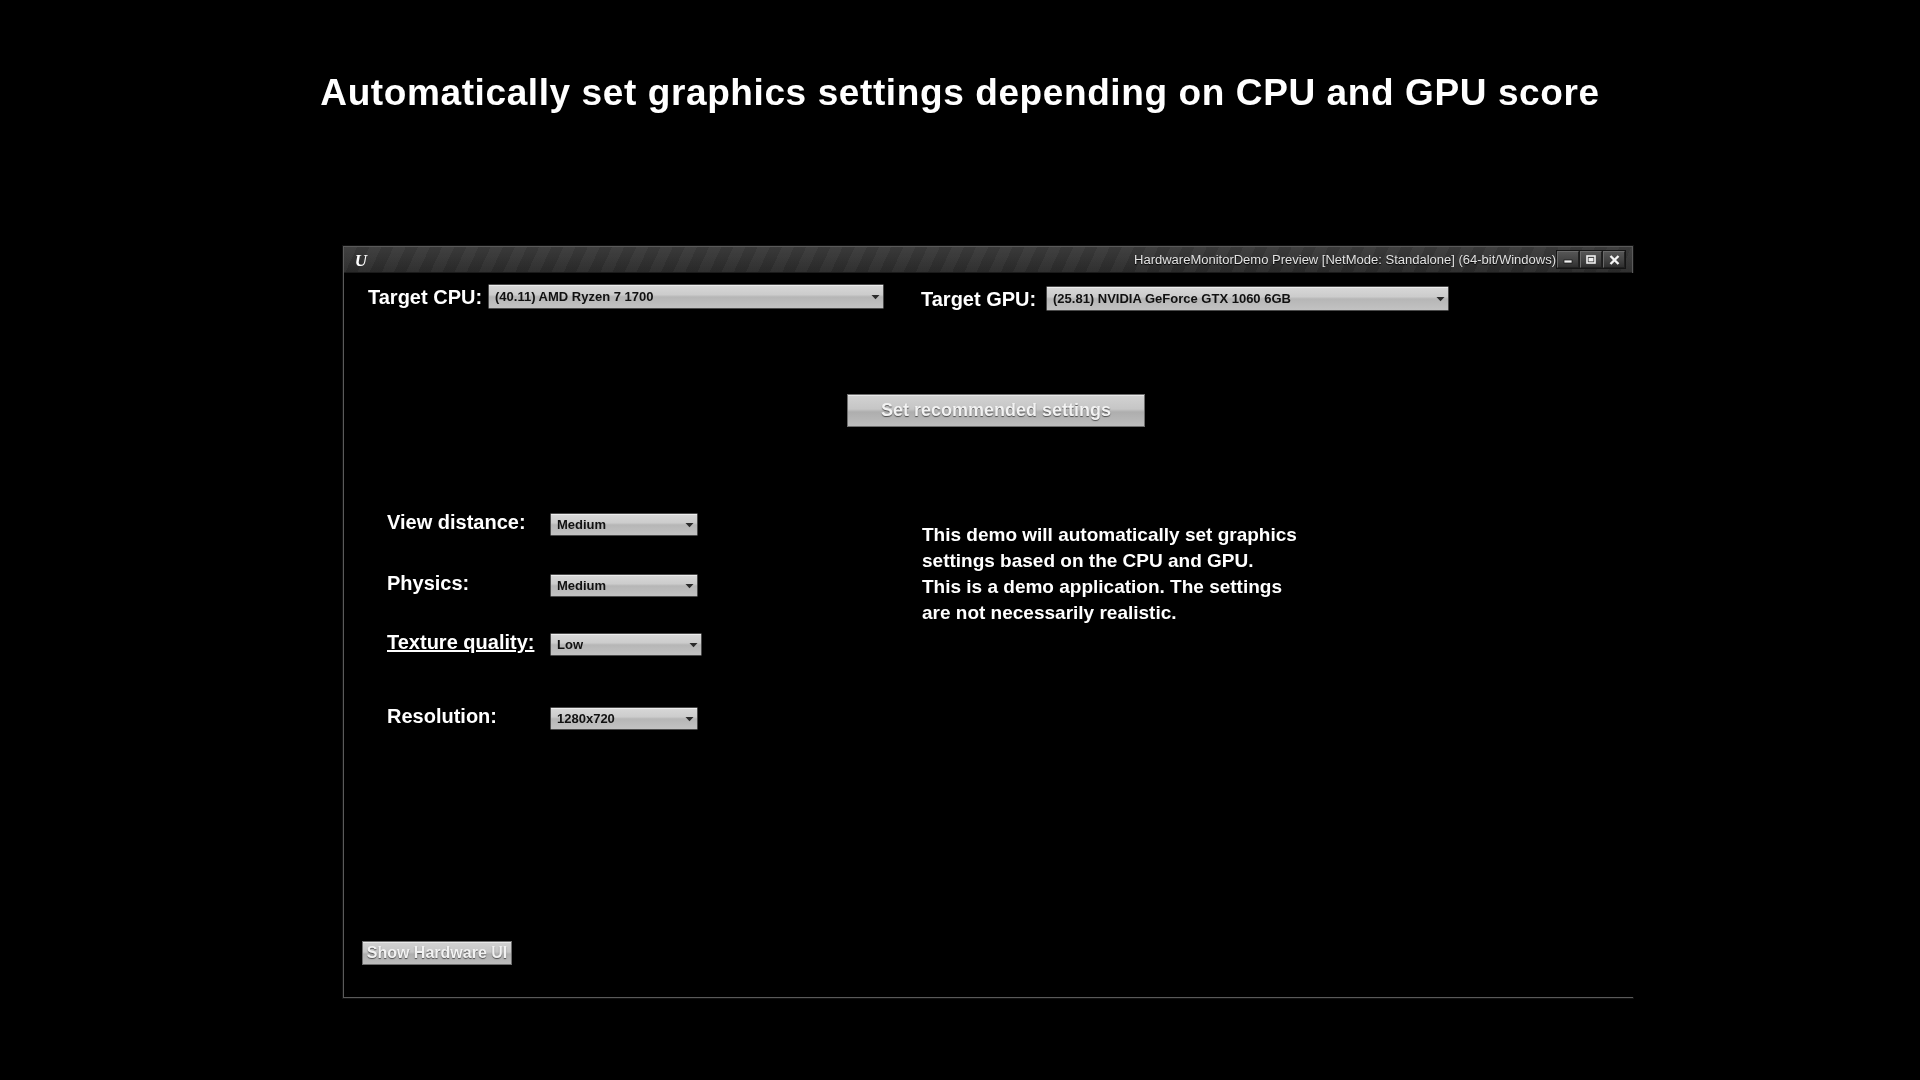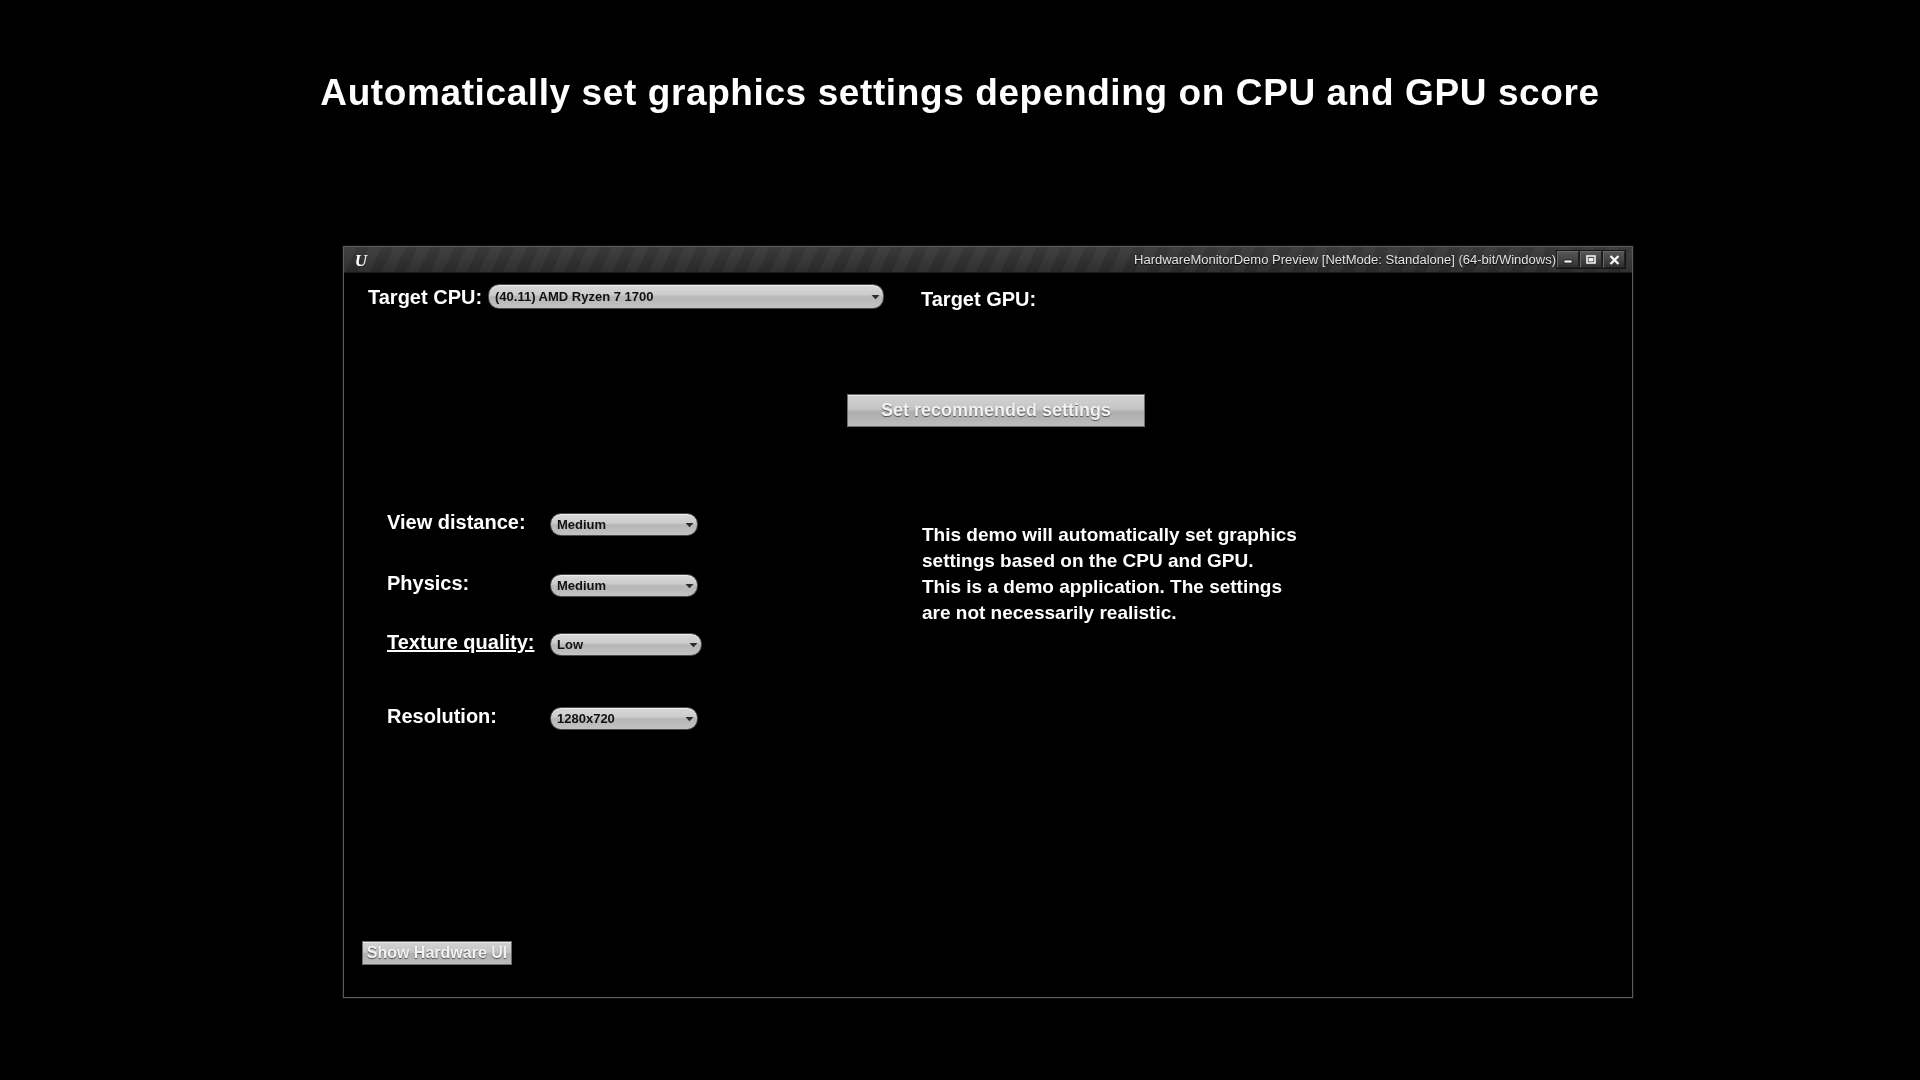--- a/index.html
+++ b/index.html
@@ -107,39 +107,40 @@
   }
   .win-btn svg { display: block; }
 
   
   #client-area {
     position: relative;
     width: 100%;
     height: calc(100% - 26px);
     background: #000000;
     overflow: hidden;
+    padding-left: 20px;
   }
 
   
   .field-label {
     position: absolute;
     color: #ffffff;
     font-family: "Liberation Sans", sans-serif;
     font-weight: bold;
     font-size: 20px;
     white-space: nowrap;
   }
 
   
   .combo {
     position: absolute;
     box-sizing: border-box;
     background: linear-gradient(to bottom, #d8d8d8 0%, #cccccc 42%, #b6b6b6 52%, #c2c2c2 100%);
     border: 1px solid #4a4a4a;
-    border-radius: 11px;
+    border-radius: 1px;
     display: flex;
     align-items: center;
     cursor: pointer;
     box-shadow: inset 0 1px 0 rgba(255,255,255,0.55);
   }
   .combo .combo-value {
     flex: 1 1 auto;
     color: #111111;
     font-family: "Liberation Sans", sans-serif;
     font-weight: bold;
@@ -239,20 +240,28 @@
       <span class="combo-value">(40.11) AMD Ryzen 7 1700</span>
       <span class="combo-arrow">
         <svg width="9" height="6" viewBox="0 0 9 6">
           <path d="M0.5 1 L8.5 1 L4.5 5.2 Z" fill="#2b2b2b"></path>
         </svg>
       </span>
     </div>
 
     <div class="field-label" style="left:577px; top:15px;">Target GPU:</div>
 
+    <div class="combo" id="combo-gpu" style="left:702px; top:13px; width:403px; height:25px;">
+      <span class="combo-value">(25.81) NVIDIA GeForce GTX 1060 6GB</span>
+      <span class="combo-arrow">
+        <svg width="9" height="6" viewBox="0 0 9 6">
+          <path d="M0.5 1 L8.5 1 L4.5 5.2 Z" fill="#2b2b2b"></path>
+        </svg>
+      </span>
+    </div>
 
     <div class="ue-button" id="btn-set-recommended">
       <span class="btn-label">Set recommended settings</span>
     </div>
 
     <div class="field-label" style="left:43px; top:238px;">View distance:</div>
     <div class="combo" style="left:206px; top:240px; width:148px; height:23px;">
       <span class="combo-value">Medium</span>
       <span class="combo-arrow">
         <svg width="9" height="6" viewBox="0 0 9 6">

